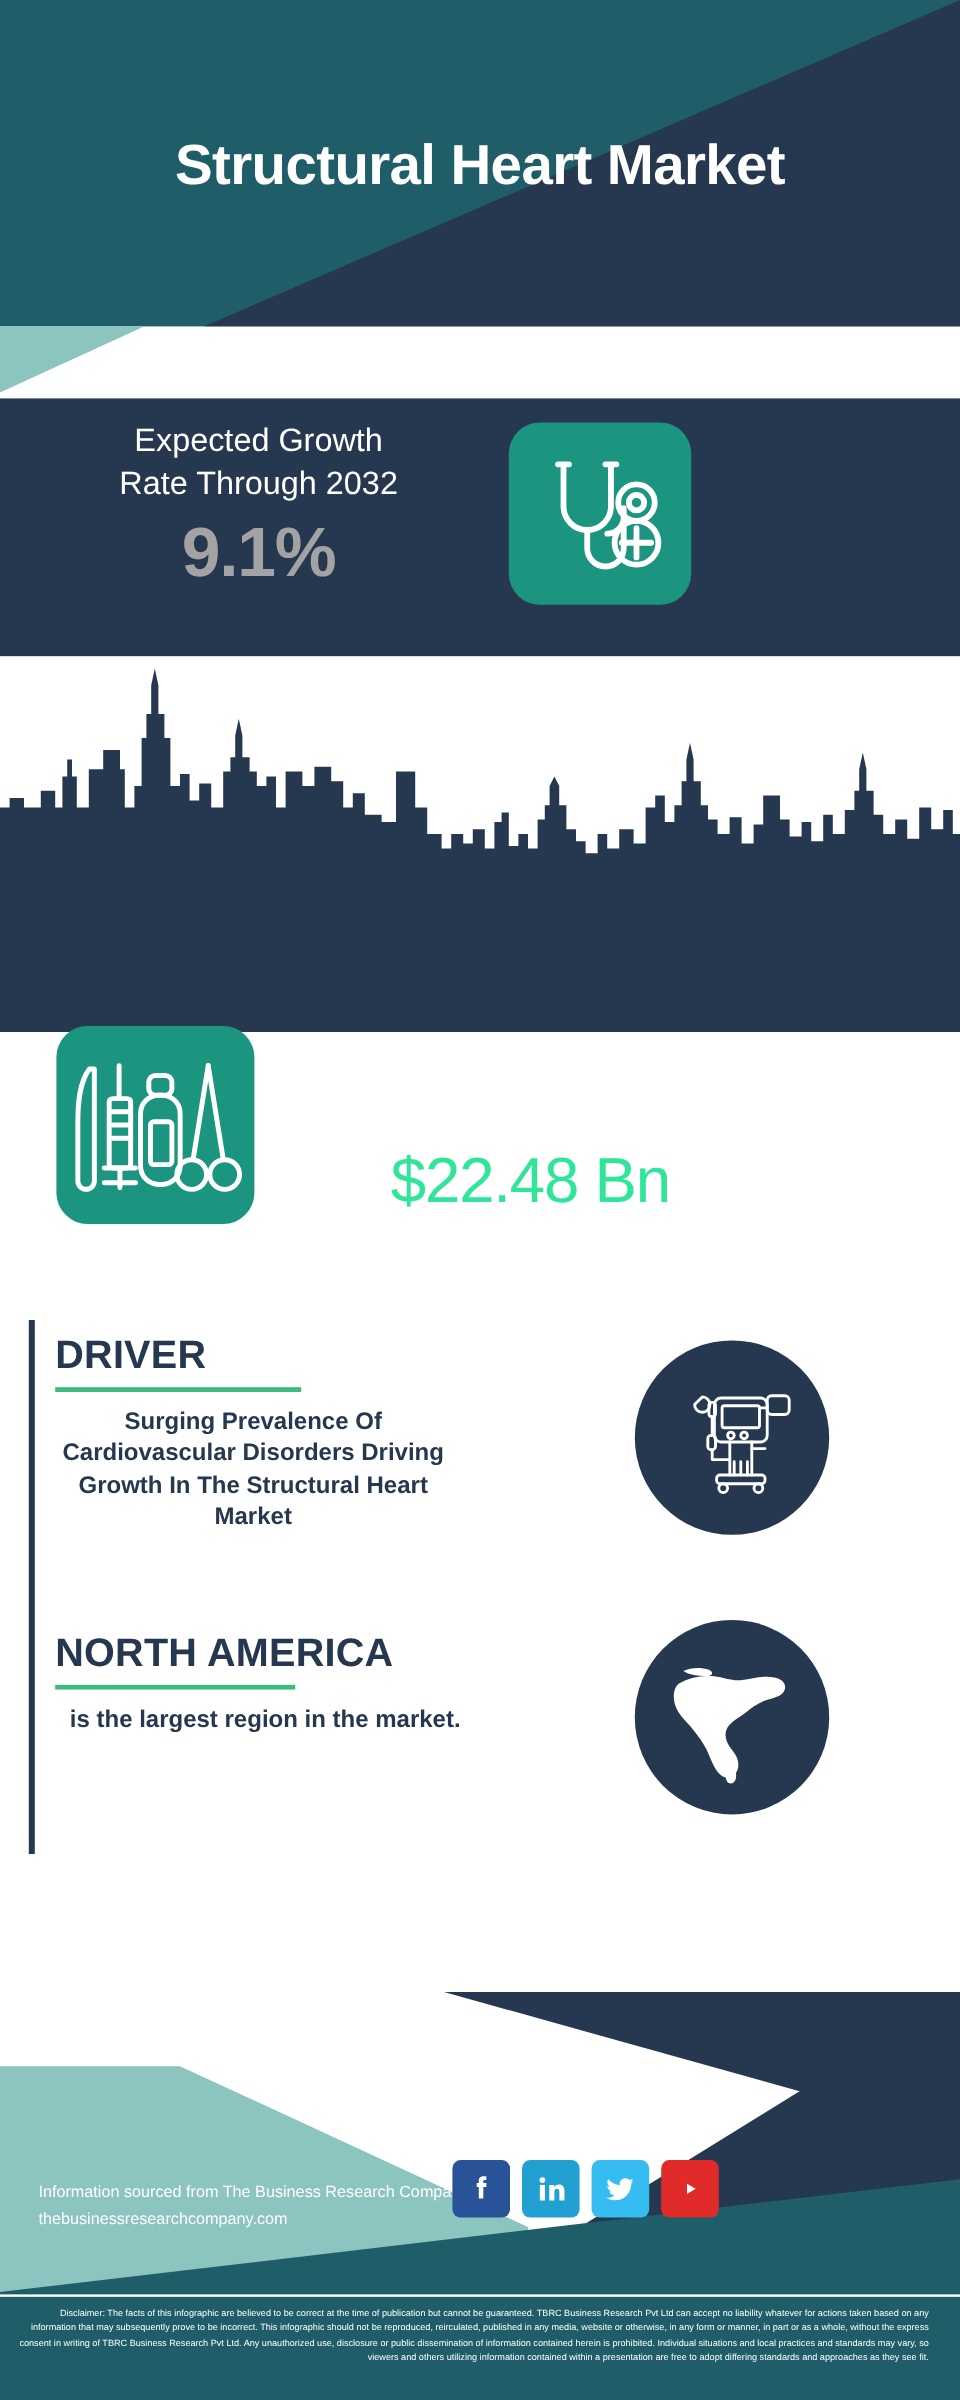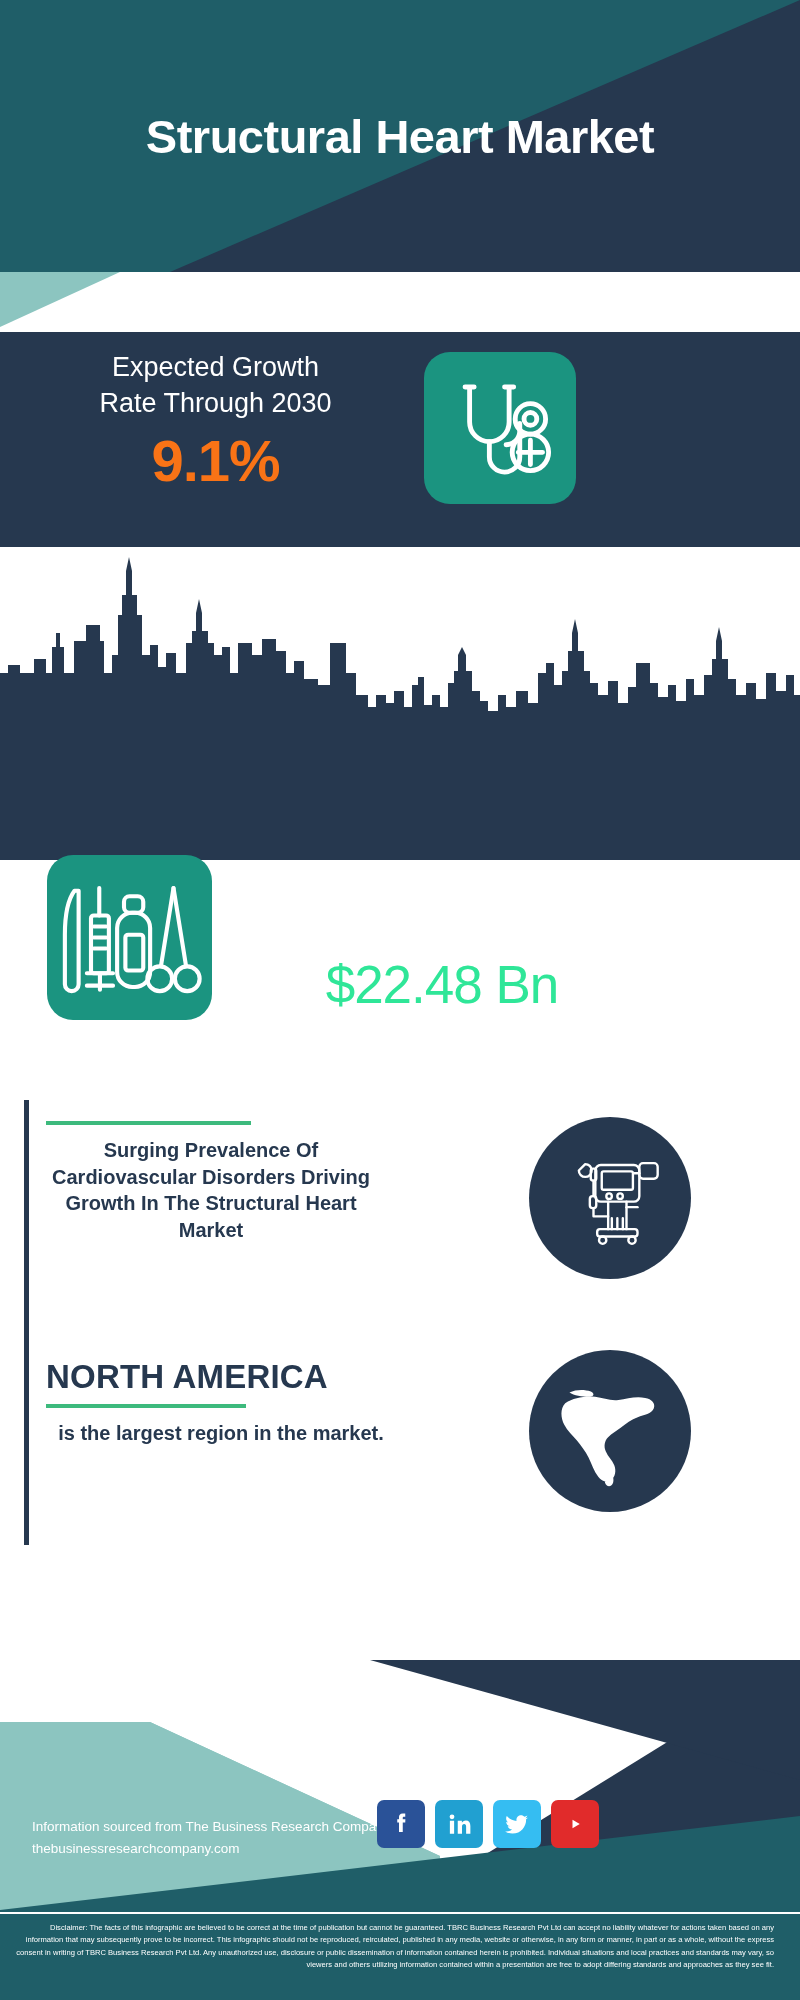--- a/index.html
+++ b/index.html
@@ -35,21 +35,21 @@
   .growth {
     position:absolute; left:0; top:332px; width:800px; height:215px;
     background:#26384f;
   }
   .growth-text {
     position:absolute; left:18px; top:18px; width:395px;
     text-align:center; color:#ffffff;
   }
   .growth-label { font-size:27px; line-height:1.33; font-weight:normal; }
   .growth-value {
-    font-size:58px; font-weight:bold; color:#f97316; line-height:1.15;
+    font-size:58px; font-weight:bold; color:#a3a3a3; line-height:1.15;
     margin-top:6px; letter-spacing:-1px;
   }
   .icon-tile {
     position:absolute; background:#1b9480; border-radius:26px;
   }
   .icon-tile.growth-tile { left:424px; top:352px; width:152px; height:152px; }
 
   
   .skyline-block {
     position:absolute; left:0; top:547px; width:800px; height:313px;
@@ -136,21 +136,21 @@
   <div class="header-title">Structural Heart Market</div>
 </div>
 
 <svg class="teal-wedge" viewBox="0 0 800 60" preserveAspectRatio="none">
   <polygon points="0,0 120,0 0,55" fill="#8cc5c0"></polygon>
 </svg>
 
 <div class="growth">
   <div class="growth-text">
     <div class="growth-label">Expected Growth</div>
-    <div class="growth-label">Rate Through 2030</div>
+    <div class="growth-label">Rate Through 2032</div>
     <div class="growth-value">9.1%</div>
   </div>
 </div>
 
 <div class="icon-tile growth-tile">
   <svg viewBox="0 0 100 100" width="152" height="152">
     <g fill="none" stroke="#ffffff" stroke-width="3.2" stroke-linecap="round" stroke-linejoin="round">
       <path d="M30 24 v22 a13 13 0 0 0 26 0 V24"></path>
       <path d="M27 23 h6 M53 23 h6"></path>
       <path d="M43 59 v10 a10 10 0 0 0 20 0 V56"></path>
@@ -220,20 +220,21 @@
   <div class="msize-label">Expected Market Size</div>
   <div class="msize-label">By 2029</div>
   <div class="msize-value">$22.48 Bn</div>
 </div>
 
 <div class="insights">
 
   <div class="card" style="left:0; top:0; width:420px; height:240px;">
     <div class="rule" style="height:240px;"></div>
     <div class="card-body" style="top:12px; width:330px;">
+      <div class="card-heading">DRIVER</div>
       <div class="card-underline" style="width:205px;"></div>
       <div class="card-sub">Surging Prevalence Of Cardiovascular Disorders Driving Growth In The Structural Heart Market</div>
     </div>
   </div>
 
   <div class="circle-icon" style="left:529px; top:17px; width:162px; height:162px;">
     <svg viewBox="0 0 120 120" width="110" height="110">
       <g fill="none" stroke="#ffffff" stroke-width="2.6" stroke-linecap="round" stroke-linejoin="round">
 
         <path d="M26 30 a7 7 0 0 0 7 7 a7 7 0 0 0 0 -14 z"></path>

